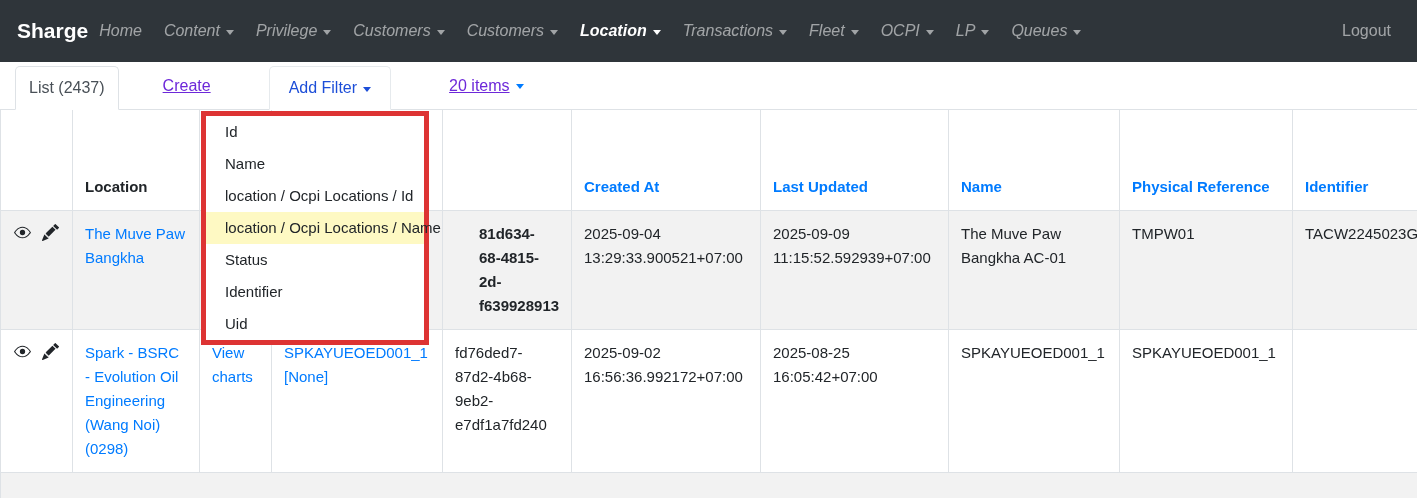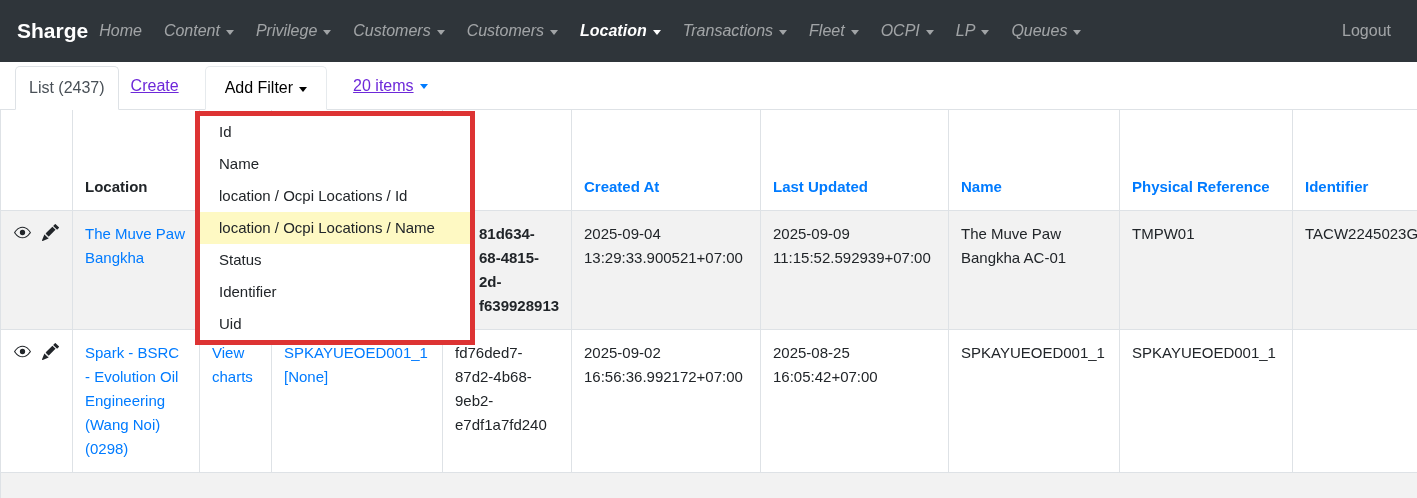--- a/index.html
+++ b/index.html
@@ -14,26 +14,26 @@
   .nav-link { color:#969c a2; color:rgba(255,255,255,.55); font-size:16px; padding:0 11px;
               cursor:pointer; white-space:nowrap; display:flex; align-items:center;font-style:italic; }
   .nav-link.active { color:#fff; font-weight:600; }
   .caret { display:inline-block; width:0; height:0; border-left:4px solid transparent;
            border-right:4px solid transparent; border-top:5px solid currentColor;
            margin-left:6px; position:relative; top:1px; }
   .logout { margin-left:auto; color:rgba(255,255,255,.55); font-size:16px; cursor:pointer; }
 
   
   .tabbar { height:48px; border-bottom:1px solid #dee2e6; display:flex; align-items:stretch;
-            padding-left:15px; background:#fff; position:relative; z-index:2; }
+            padding-left:15px; background:#fff; position:relative; z-index:2;gap:32px; }
   .tab { display:flex; align-items:center; font-size:16px; cursor:pointer; }
   .tab-box { border:1px solid #dee2e6; border-bottom:1px solid #fff; border-radius:5px 5px 0 0;
              margin-top:4px; margin-bottom:-1px; background:#fff; color:#495057; padding:0 13px; }
   .tab-link { color:#6d28d9; padding:0 12px;text-decoration:underline; }
-  .tab-addfilter { border-color:#e6eaed #e6eaed #fff; margin-left:14px; padding:0 19px; color:#000000; }
+  .tab-addfilter { border-color:#e6eaed #e6eaed #fff; margin-left:14px; padding:0 19px; color:#1d4ed8; }
   .tab-pagesize { margin-left:14px; }
   .tab-pagesize .caret { border-top-color:#007bff; }
 
   
   .content { position:relative; }
   table { border-collapse:collapse; table-layout:fixed; width:1500px; font-size:15px; }
   col.c1{width:72px} col.c2{width:127px} col.c3{width:72px} col.c4{width:171px}
   col.c5{width:129px} col.c6{width:189px} col.c7{width:188px} col.c8{width:171px}
   col.c9{width:173px} col.c10{width:208px}
   th, td { border:1px solid #dee2e6; padding:11px 12px; line-height:24px; text-align:left;
@@ -42,21 +42,21 @@
   thead th.sortable { color:#007bff; cursor:pointer; }
   thead th.plain { color:#212529; }
   tbody tr.striped { background:#f2f2f2; }
   a.blue { color:#007bff; text-decoration:none; cursor:pointer;text-align:right; }
   td.actions { text-align:center; white-space:nowrap; padding-left:8px; padding-right:8px; }
   td.uuid-clipped { padding-left:36px;font-weight:bold; }
   .icon-btn { display:inline-block; cursor:pointer; color:#212529; margin:0 3px; }
   .icon-btn svg { width:17px; height:17px; vertical-align:-2px; fill:currentColor; }
 
   
-  .filter-dropdown { position:absolute; left:195px; top:1px; width:280px;
+  .filter-dropdown { position:absolute; left:201px; top:1px; width:228px;
                      border:5px solid #dd3333; background:#fff; z-index:10; }
   .filter-item { height:32px; line-height:32px; padding-left:19px; font-size:15px;
                  color:#212529; cursor:pointer; white-space:nowrap; }
   .filter-item.hl { background:#fef9c3; }
 </style>
 </head>
 <body>
 
 <div class="navbar">
   <div class="brand">Sharge</div>

